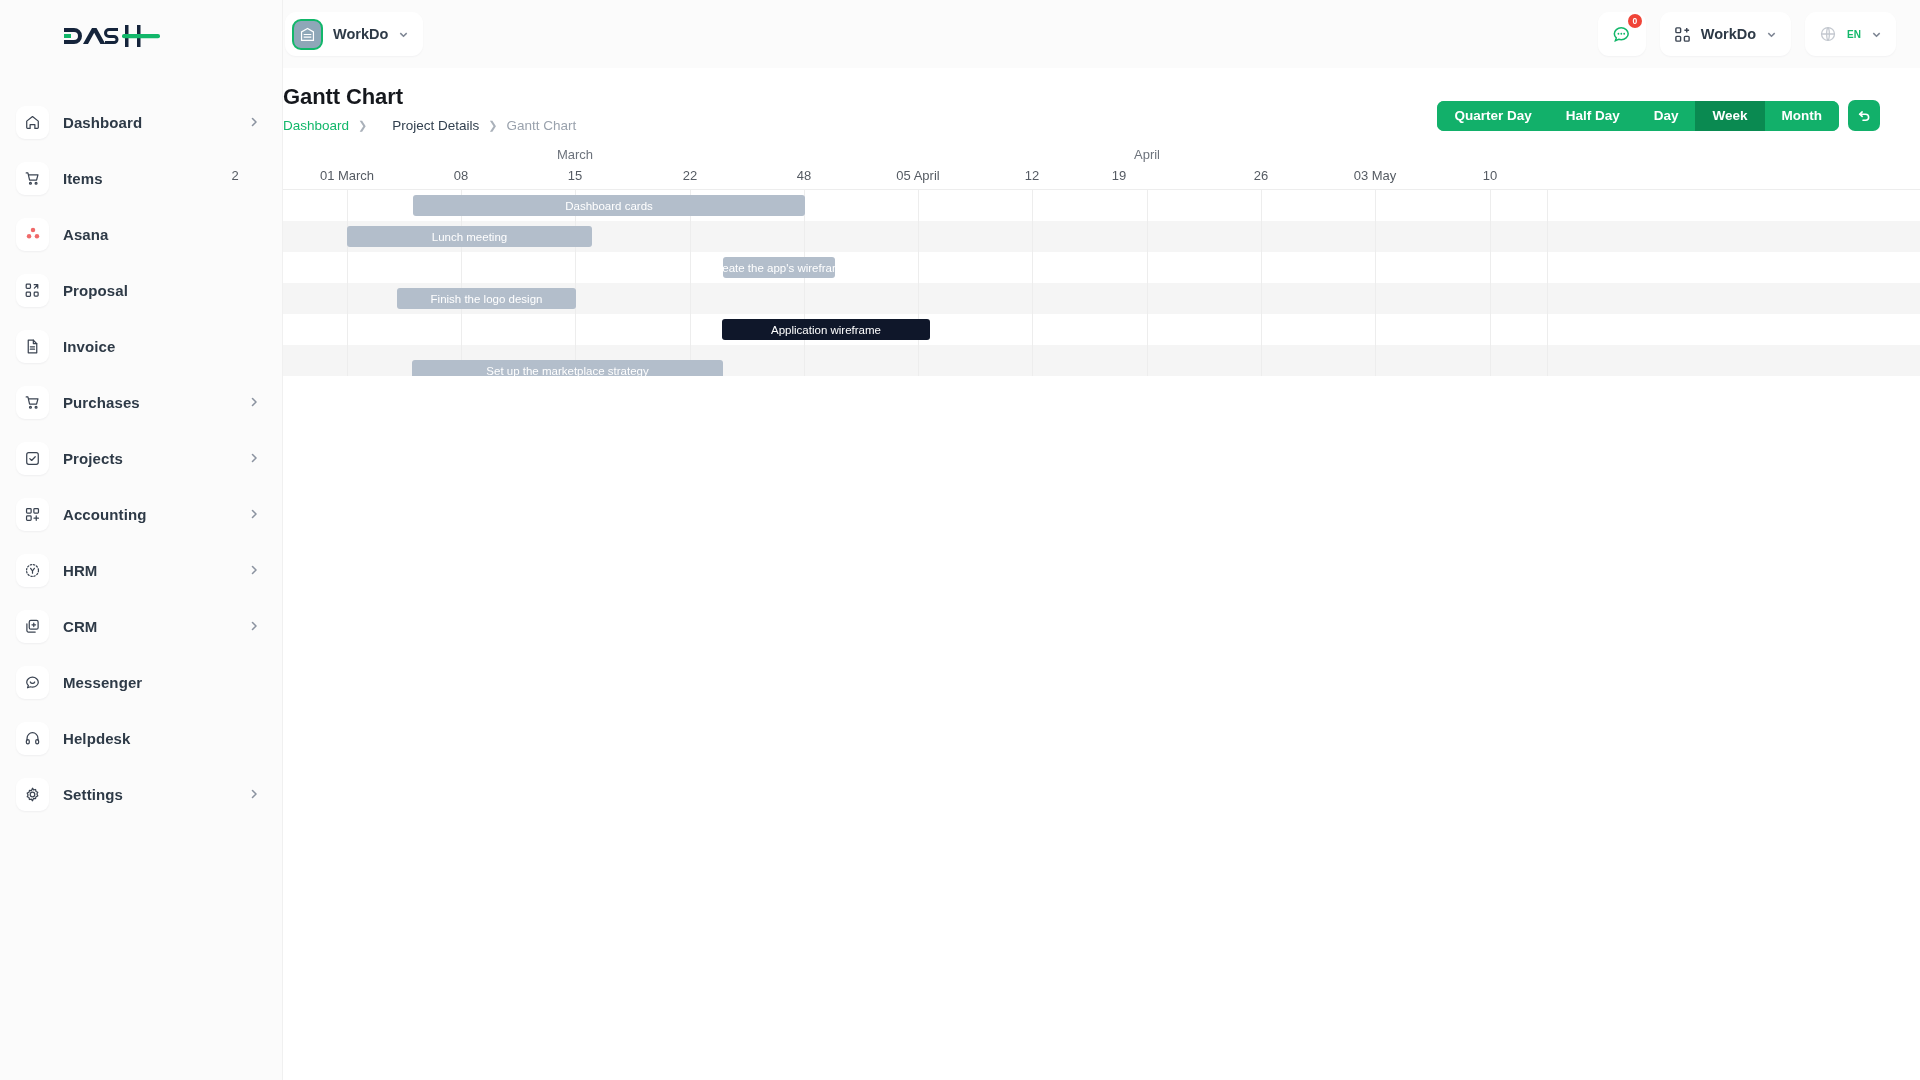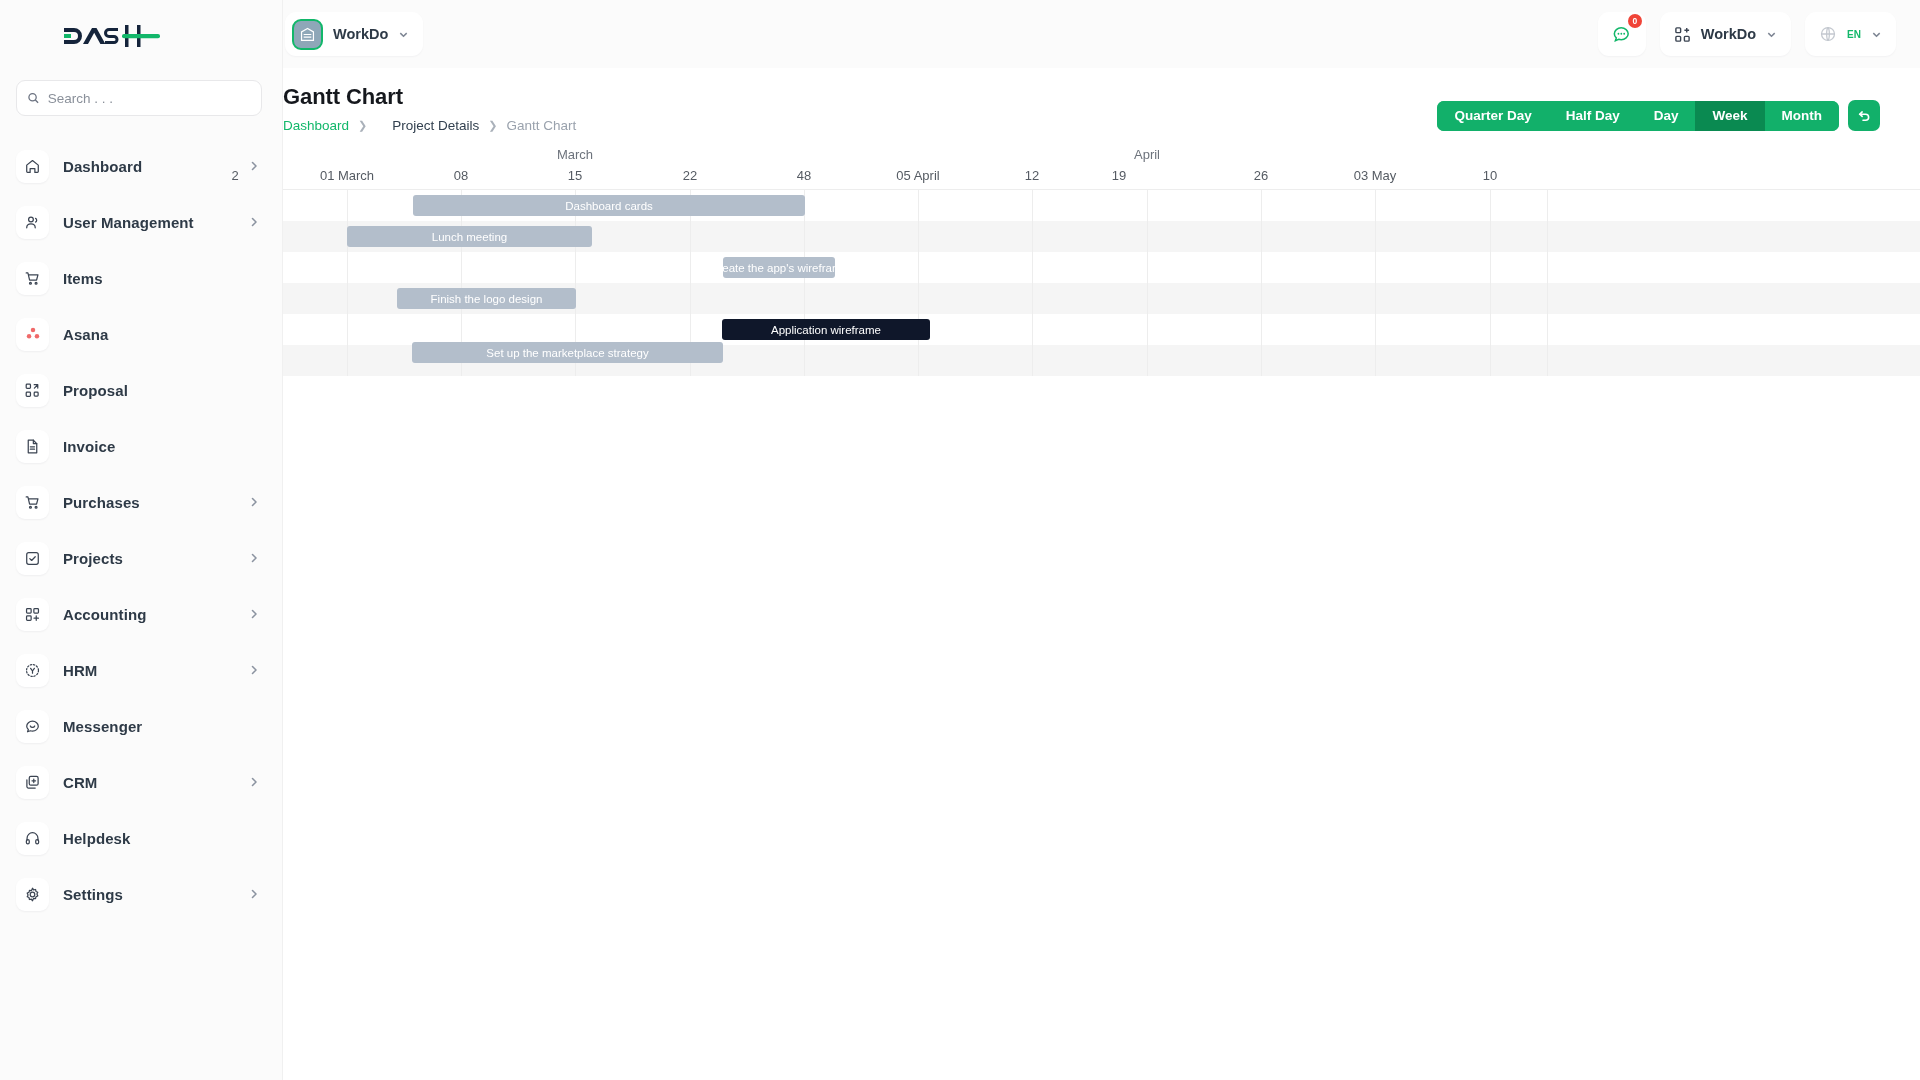--- a/index.html
+++ b/index.html
@@ -200,51 +200,29 @@
         <path d="M30 6l-9 16h5l6.2-11.3L38.4 22h5L34.5 6z"></path>
         <path d="M56 6H47a5 5 0 0 0 0 10h5a1.5 1.5 0 0 1 0 3h-9v3h9a4.5 4.5 0 0 0 0-9h-5a2 2 0 0 1 0-4h9z"></path>
         <rect x="63" y="3" width="3.5" height="22"></rect>
         <rect x="75" y="3" width="3.5" height="22"></rect>
       </g>
       <rect x="2" y="12" width="7" height="4" fill="#12b76a"></rect>
       <rect x="60" y="12" width="38" height="4.2" rx="2" fill="#12b76a"></rect>
     </svg>
   </div>
 
-  <div id="search-box">
-    <svg width="14" height="14" viewBox="0 0 16 16" fill="none" stroke="#6b7280" stroke-width="1.6">
-      <circle cx="7" cy="7" r="4.6"></circle>
-        <path d="M10.5 10.5L14 14"></path>
-    </svg>
-    <input type="text" placeholder="Search . . ." style="">
-  </div>
 
   <nav id="nav">
       <div class="nav-item">
         <span class="nav-icon">
           <svg width="17" height="17" viewBox="0 0 20 20" fill="none" stroke="#3b4452" stroke-width="1.45" stroke-linecap="round" stroke-linejoin="round">
             <path d="M3.2 8.4L10 3l6.8 5.4V16a1 1 0 0 1-1 1h-3v-4.6H7.2V17h-3a1 1 0 0 1-1-1z"></path>
           </svg>
         </span>
         <span class="nav-label">Dashboard</span>
-        <span class="nav-chevron">
-          <svg width="12" height="12" viewBox="0 0 12 12" fill="none" stroke="currentColor" stroke-width="1.55" stroke-linecap="round" stroke-linejoin="round">
-            <path d="M4.5 2.5L8 6l-3.5 3.5"></path>
-          </svg>
-        </span>
-      </div>
-      <div class="nav-item">
-        <span class="nav-icon">
-          <svg width="17" height="17" viewBox="0 0 20 20" fill="none" stroke="#3b4452" stroke-width="1.45" stroke-linecap="round" stroke-linejoin="round">
-            <circle cx="8.2" cy="6.6" r="2.8"></circle>
-            <path d="M3.2 16.2c0-2.8 2.2-4.6 5-4.6s5 1.8 5 4.6"></path>
-            <path d="M13.6 5.2a2.4 2.4 0 0 1 0 4.3"></path>
-          </svg>
-        </span>
-        <span class="nav-label">User Management</span>
         <span class="nav-chevron">
           <svg width="12" height="12" viewBox="0 0 12 12" fill="none" stroke="currentColor" stroke-width="1.55" stroke-linecap="round" stroke-linejoin="round">
             <path d="M4.5 2.5L8 6l-3.5 3.5"></path>
           </svg>
         </span>
       </div>
       <div class="nav-item">
         <span class="nav-icon">
           <svg width="17" height="17" viewBox="0 0 20 20" fill="none" stroke="#3b4452" stroke-width="1.45" stroke-linecap="round" stroke-linejoin="round">
             <path d="M2.6 3.4h2l2 8.4h8.2l1.6-6H5.4"></path>
@@ -340,40 +318,40 @@
         <span class="nav-label">HRM</span>
         <span class="nav-chevron">
           <svg width="12" height="12" viewBox="0 0 12 12" fill="none" stroke="currentColor" stroke-width="1.55" stroke-linecap="round" stroke-linejoin="round">
             <path d="M4.5 2.5L8 6l-3.5 3.5"></path>
           </svg>
         </span>
       </div>
       <div class="nav-item">
         <span class="nav-icon">
           <svg width="17" height="17" viewBox="0 0 20 20" fill="none" stroke="#3b4452" stroke-width="1.45" stroke-linecap="round" stroke-linejoin="round">
-            <path d="M3.2 9.6c0-3.2 3-5.8 6.8-5.8s6.8 2.6 6.8 5.8-3 5.8-6.8 5.8c-.9 0-1.7-.1-2.5-.4l-3.3 1.2.9-2.7a5.4 5.4 0 0 1-1.9-3.9z"></path>
-            <path d="M7.4 9.4a2.8 2.8 0 0 0 5.2 0"></path>
-          </svg>
-        </span>
-        <span class="nav-label">Messenger</span>
-      </div>
-      <div class="nav-item">
-        <span class="nav-icon">
-          <svg width="17" height="17" viewBox="0 0 20 20" fill="none" stroke="#3b4452" stroke-width="1.45" stroke-linecap="round" stroke-linejoin="round">
             <rect x="6.2" y="2.8" width="10.4" height="10.4" rx="1.8"></rect>
             <path d="M13.2 16.6H5.2a1.8 1.8 0 0 1-1.8-1.8v-8"></path>
             <path d="M9.4 8h4.2M11.5 5.9v4.2"></path>
           </svg>
         </span>
         <span class="nav-label">CRM</span>
         <span class="nav-chevron">
           <svg width="12" height="12" viewBox="0 0 12 12" fill="none" stroke="currentColor" stroke-width="1.55" stroke-linecap="round" stroke-linejoin="round">
             <path d="M4.5 2.5L8 6l-3.5 3.5"></path>
           </svg>
         </span>
+      </div>
+      <div class="nav-item">
+        <span class="nav-icon">
+          <svg width="17" height="17" viewBox="0 0 20 20" fill="none" stroke="#3b4452" stroke-width="1.45" stroke-linecap="round" stroke-linejoin="round">
+            <path d="M3.2 9.6c0-3.2 3-5.8 6.8-5.8s6.8 2.6 6.8 5.8-3 5.8-6.8 5.8c-.9 0-1.7-.1-2.5-.4l-3.3 1.2.9-2.7a5.4 5.4 0 0 1-1.9-3.9z"></path>
+            <path d="M7.4 9.4a2.8 2.8 0 0 0 5.2 0"></path>
+          </svg>
+        </span>
+        <span class="nav-label">Messenger</span>
       </div>
       <div class="nav-item">
         <span class="nav-icon">
           <svg width="17" height="17" viewBox="0 0 20 20" fill="none" stroke="#3b4452" stroke-width="1.45" stroke-linecap="round" stroke-linejoin="round">
             <path d="M3.6 12V9.6a6.4 6.4 0 0 1 12.8 0V12"></path>
             <rect x="2.8" y="11.4" width="3.4" height="5" rx="1.6"></rect>
             <rect x="13.8" y="11.4" width="3.4" height="5" rx="1.6"></rect>
           </svg>
         </span>
         <span class="nav-label">Helpdesk</span>
@@ -521,17 +499,17 @@
         <div class="grid-col" style="left: 864px;"></div>
         <div class="grid-col" style="left: 978px;"></div>
         <div class="grid-col" style="left: 1092px;"></div>
         <div class="grid-col" style="left: 1207px;"></div>
         <div class="grid-col" style="left: 1264px;"></div>
         <div class="bar" style="left: 130px; width: 392px; top: 5px; background: rgb(179, 190, 203);">Dashboard cards</div>
         <div class="bar" style="left: 64px; width: 245px; top: 36px; background: rgb(179, 190, 203);">Lunch meeting</div>
         <div class="bar" style="left: 440px; width: 112px; top: 67px; background: rgb(179, 190, 203);">Create the app's wireframe</div>
         <div class="bar" style="left: 114px; width: 179px; top: 98px; background: rgb(179, 190, 203);">Finish the logo design</div>
         <div class="bar" style="left: 439px; width: 208px; top: 129px; background: #0f172a;">Application wireframe</div>
-        <div class="bar" style="left: 129px; width: 311px; top: 152px; background: rgb(179, 190, 203);">Set up the marketplace strategy</div>
+        <div class="bar" style="left: 129px; width: 311px; top: 170px; background: rgb(179, 190, 203);">Set up the marketplace strategy</div>
       </div>
   </section>
 
 </div>
 
 </body></html>

